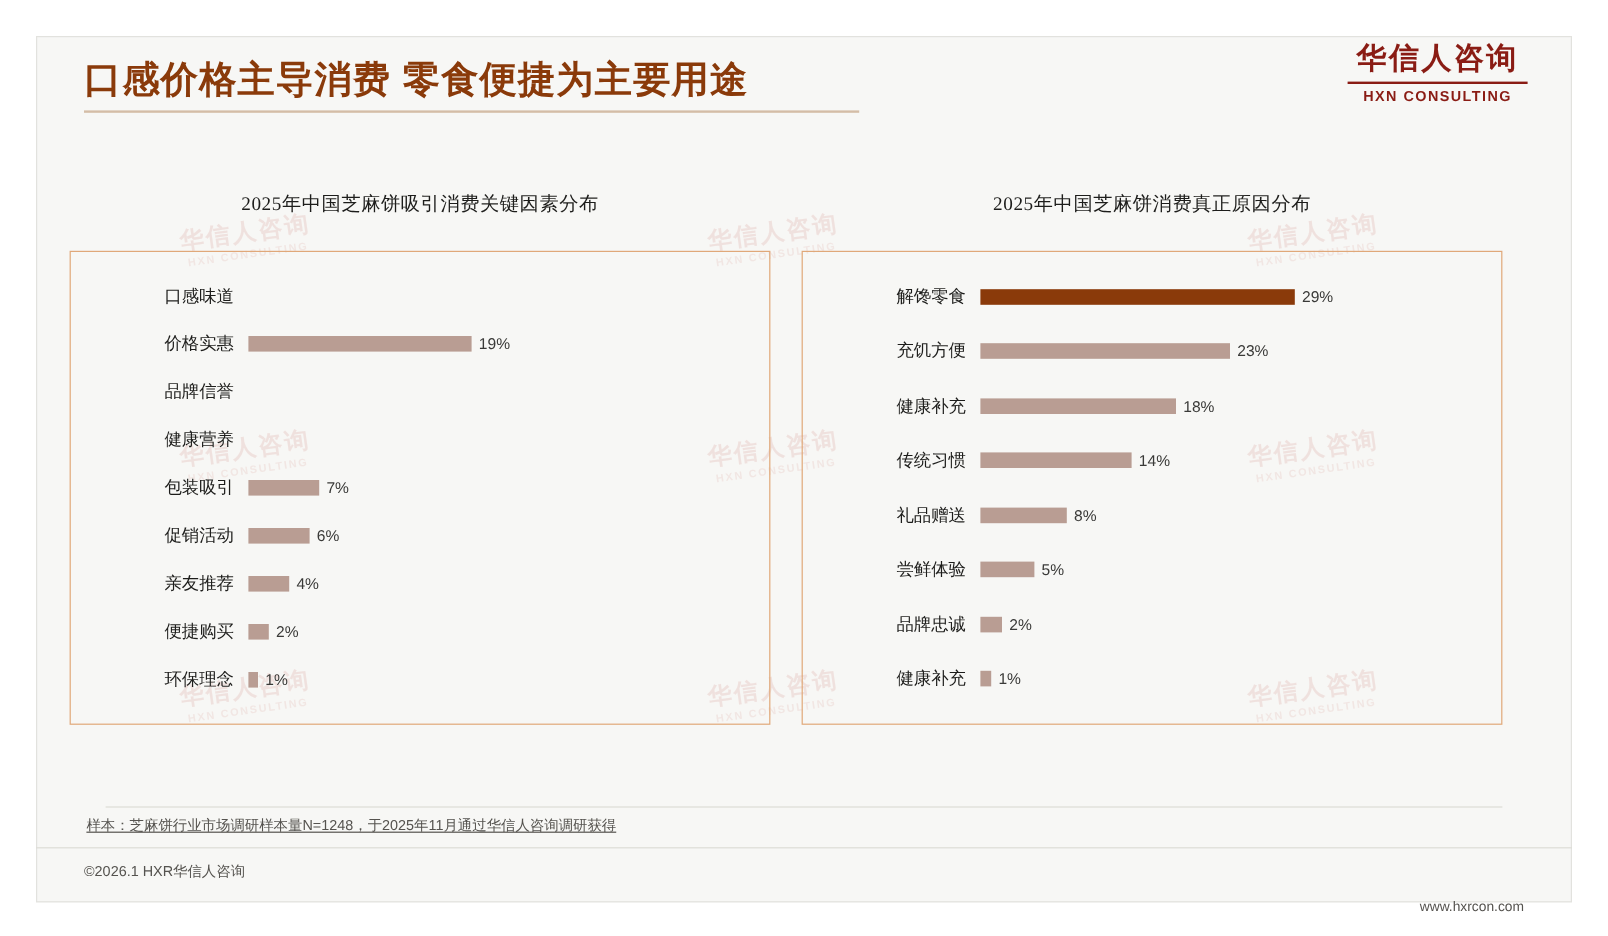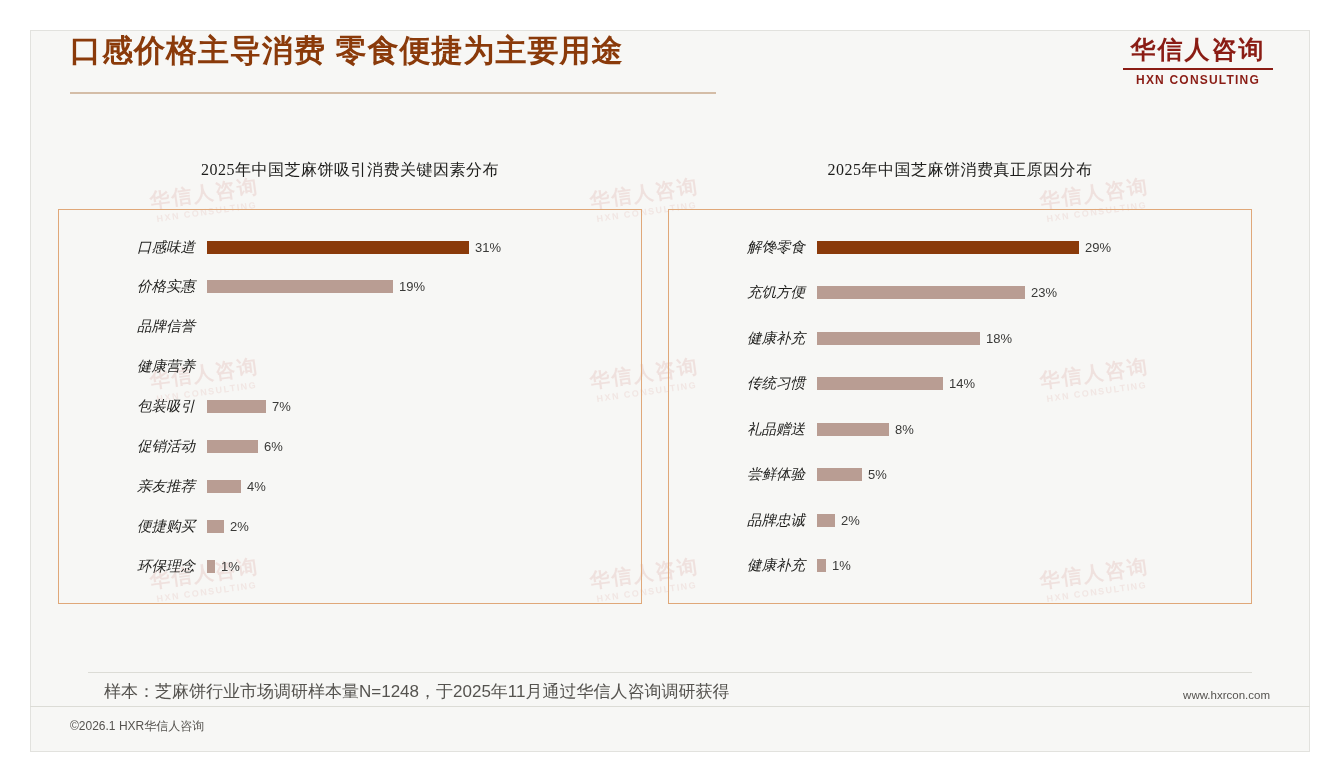--- a/index.html
+++ b/index.html
@@ -22,21 +22,21 @@
     width: 1280px;
     height: 722px;
     background: #f7f7f5;
     border: 1px solid #e2e2de;
     box-sizing: border-box;
   }
   
   .slide-title {
     position: absolute;
     left: 70px;
-    top: 30px;
+    top: 46px;
     font-size: 31px;
     font-weight: bold;
     color: #8a3a0a;
     letter-spacing: 1px;
     white-space: nowrap;
   }
   .title-rule {
     position: absolute;
     left: 70px;
     top: 92px;
@@ -113,21 +113,20 @@
     height: 30px;
   }
   .cat {
     width: 148px;
     text-align: right;
     padding-right: 12px;
     font-size: 14.5px;
     color: #1d1d1b;
     white-space: nowrap;
     box-sizing: border-box;
-    font-style: italic;
   }
   .bar-wrap {
     flex: 1;
     display: flex;
     align-items: center;
     position: relative;
   }
   .bar {
     height: 13px;
     background: #b99d93;
@@ -145,46 +144,47 @@
   .foot-rule {
     position: absolute;
     left: 88px;
     top: 672px;
     width: 1164px;
     height: 1px;
     background: #dcdcd6;
   }
   .footnote {
     position: absolute;
-    left: 104px;
+    left: 72px;
     top: 680px;
-    font-size: 17px;
+    font-size: 12px;
     color: #55534f;
     white-space: nowrap;
+    text-decoration: underline;
   }
   .footer-rule {
     position: absolute;
     left: 30px;
     top: 706px;
     width: 1280px;
     height: 1px;
     background: #dcdcd6;
   }
   .copyright {
     position: absolute;
     left: 70px;
     top: 718px;
     font-size: 12px;
     color: #55534f;
     white-space: nowrap;
   }
   .site {
     position: absolute;
     right: 70px;
-    top: 689px;
+    top: 750px;
     font-size: 11.5px;
     color: #55534f;
     white-space: nowrap;
   }
   
   .wm {
     position: absolute;
     pointer-events: none;
     opacity: 0.5;
     transform: rotate(-8deg);
@@ -256,24 +256,20 @@
     <div class="wm-cn">华信人咨询</div>
     <div class="wm-en">HXN CONSULTING</div>
   </div>
 
   <div class="panel left">
     <div class="panel-title">2025年中国芝麻饼吸引消费关键因素分布</div>
     <div class="chart-box">
       <div class="rows">
           <div class="row">
             <div class="cat">口感味道</div>
-            <div class="bar-wrap">
-              <div class="bar highlight" style="width: 262px;"></div>
-              <div class="val">31%</div>
-            </div>
           </div>
           <div class="row">
             <div class="cat">价格实惠</div>
             <div class="bar-wrap">
               <div class="bar" style="width: 186px;"></div>
               <div class="val">19%</div>
             </div>
           </div>
           <div class="row">
             <div class="cat">品牌信誉</div>

